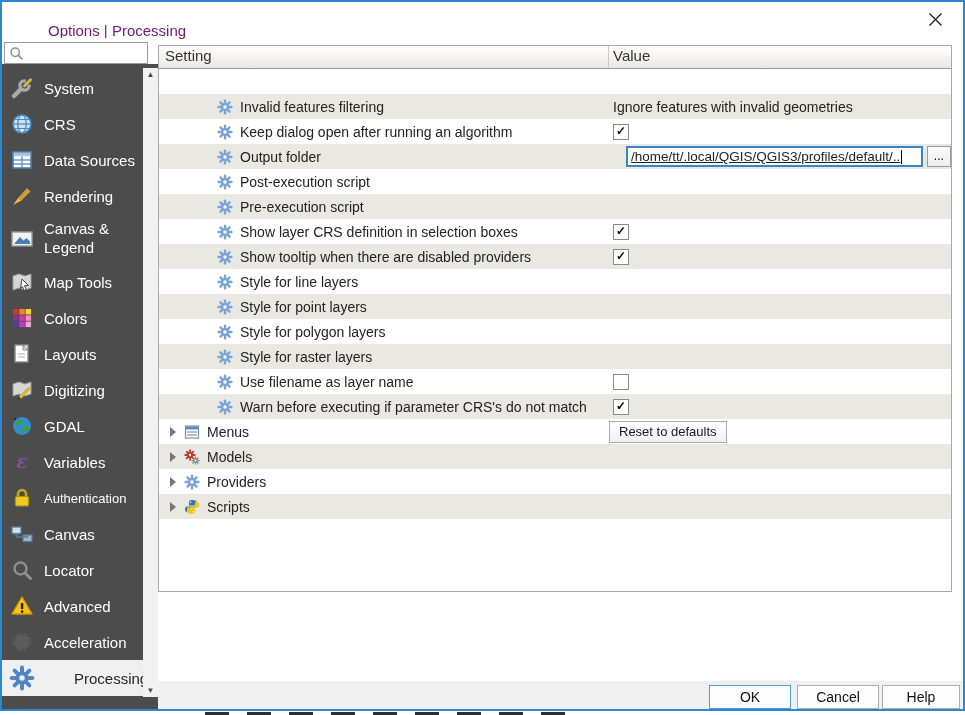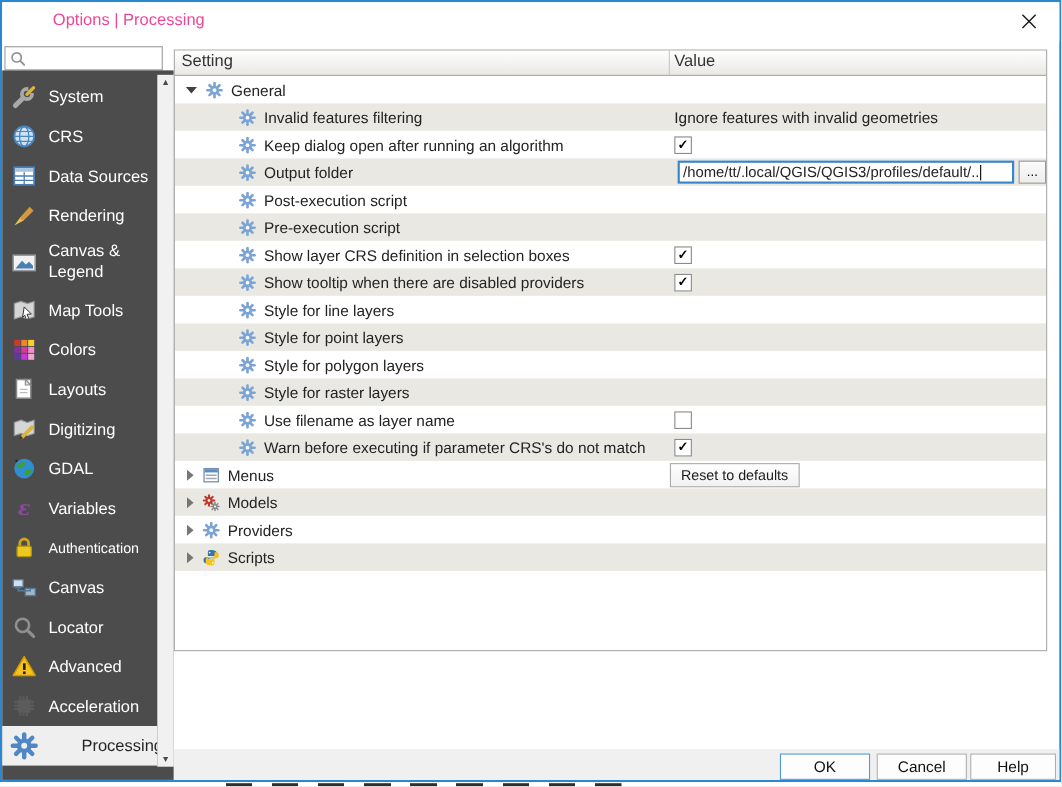--- a/index.html
+++ b/index.html
@@ -3,21 +3,21 @@
 <meta charset="utf-8">
 <style>
   html,body{margin:0;padding:0;background:#ddd;}
   body{font-family:"Liberation Sans",sans-serif;}
   .stage{position:relative;width:965px;height:715px;background:#fff;overflow:hidden;}
   .frame{position:absolute;left:0;top:0;width:965px;height:711px;border:2px solid #2b87d1;box-sizing:border-box;background:#fff;}
 
   
   .titlebar{position:absolute;left:0;top:0;right:0;height:36px;background:#fff;}
   .qgis-logo{position:absolute;left:12px;top:5px;width:26px;height:26px;}
-  .title{position:absolute;left:46px;top:8px;font-size:15px;color:#ec4899;}
+  .title{position:absolute;left:46px;top:20px;font-size:15px;color:#701a75;}
   .close-btn{position:absolute;right:10px;top:3px;width:36px;height:28px;display:flex;align-items:center;justify-content:center;}
 
   
   .sidebar{position:absolute;left:0;top:36px;width:156px;bottom:0;background:#fff;}
   .search-box{position:absolute;left:2px;top:4px;width:144px;height:22px;border:1px solid #9b9b9b;box-sizing:border-box;background:#fff;display:flex;align-items:center;}
   .search-box svg{margin-left:4px;flex:none;}
   .search-input{border:none;outline:none;width:110px;height:16px;font-size:13px;font-family:inherit;margin-left:2px;}
   .nav{position:absolute;left:0;top:26px;right:0;bottom:0;background:#4d4c4c;padding-top:6px;box-sizing:border-box;}
   .nav-items{margin-right:15px;}
   .nav-item{display:flex;align-items:center;height:36px;color:#fff;font-size:15px;cursor:default;}
@@ -42,21 +42,21 @@
   .cell-v{position:absolute;left:449px;top:0;right:0;height:25px;display:flex;align-items:center;}
   .exp{width:0;height:0;flex:none;}
   .exp.down{margin-left:10px;border-left:5px solid transparent;border-right:5px solid transparent;border-top:6px solid #3f3f3f;}
   .exp.right{margin-left:11px;border-top:5px solid transparent;border-bottom:5px solid transparent;border-left:6px solid #767676;}
   .ticon{width:16px;height:16px;flex:none;display:flex;align-items:center;justify-content:center;}
   .ticon.d0{margin-left:8px;}
   .ticon.d1{margin-left:58px;}
   .rowlabel{margin-left:7px;white-space:nowrap;}
   .vtext{margin-left:5px;white-space:nowrap;}
   .cb{width:14px;height:14px;border:1px solid #8a8a8a;background:#fff;margin-left:5px;font-size:12px;line-height:13px;text-align:center;color:#000;font-weight:bold;box-sizing:content-box;}
-  .val-input{margin-left:8px;width:318px;height:21px;border:2px solid #3a84c8;box-sizing:border-box;background:#fff;font-size:13.5px;display:flex;align-items:center;padding-left:3px;white-space:nowrap;overflow:hidden;}
+  .val-input{margin-left:18px;width:318px;height:21px;border:2px solid #3a84c8;box-sizing:border-box;background:#fff;font-size:13.5px;display:flex;align-items:center;padding-left:3px;white-space:nowrap;overflow:hidden;text-decoration:underline;}
   .caret{display:inline-block;width:1px;height:14px;background:#000;margin-left:1px;flex:none;}
   .browse-btn{margin-left:4px;width:26px;height:21px;border:1px solid #9a9a9a;background:linear-gradient(#fbfbfb,#ededed);font-size:12px;line-height:17px;text-align:center;font-family:inherit;padding:0;}
   .reset-btn{margin-left:1px;height:22px;padding:0 9px;border:1px solid #a9a9a9;background:linear-gradient(#ffffff,#f1f1f1);font-size:13px;font-family:inherit;color:#1a1a1a;}
 
   
   .footer{position:absolute;left:156px;right:0;top:679px;bottom:0;background:#f0f0f0;}
   .btn{position:absolute;top:4px;height:24px;border:1px solid #b0b0b0;background:#fdfdfd;font-size:14px;font-family:inherit;color:#111;text-align:center;box-sizing:border-box;padding:0;}
   .btn.ok{right:172px;width:82px;border-color:#4f9bd5;}
   .btn.cancel{right:84px;width:82px;}
   .btn.help{right:3px;width:78px;}
@@ -285,38 +285,20 @@
     </div>
 
     <div class="table">
       <div class="thead">
         <span class="c1">Setting</span>
         <span class="c2">Value</span>
         <span class="sep"></span>
       </div>
       <div id="tbody">
           <div class="trow">
-            <div class="cell-s">
-              <span class="exp down"></span>
-              <span class="ticon d0">
-                <svg width="16" height="16" viewBox="0 0 16 16">
-                  <line x1="11.00" y1="8.00" x2="14.40" y2="8.00" stroke="#7ba3d4" stroke-width="2.4" stroke-linecap="round"></line>
-                  <line x1="10.12" y1="10.12" x2="12.53" y2="12.53" stroke="#7ba3d4" stroke-width="2.4" stroke-linecap="round"></line>
-                  <line x1="8.00" y1="11.00" x2="8.00" y2="14.40" stroke="#7ba3d4" stroke-width="2.4" stroke-linecap="round"></line>
-                  <line x1="5.88" y1="10.12" x2="3.47" y2="12.53" stroke="#7ba3d4" stroke-width="2.4" stroke-linecap="round"></line>
-                  <line x1="5.00" y1="8.00" x2="1.60" y2="8.00" stroke="#7ba3d4" stroke-width="2.4" stroke-linecap="round"></line>
-                  <line x1="5.88" y1="5.88" x2="3.47" y2="3.47" stroke="#7ba3d4" stroke-width="2.4" stroke-linecap="round"></line>
-                  <line x1="8.00" y1="5.00" x2="8.00" y2="1.60" stroke="#7ba3d4" stroke-width="2.4" stroke-linecap="round"></line>
-                  <line x1="10.12" y1="5.88" x2="12.53" y2="3.47" stroke="#7ba3d4" stroke-width="2.4" stroke-linecap="round"></line>
-                  <circle cx="8" cy="8" r="4.1" fill="#7ba3d4"></circle>
-                  <circle cx="8" cy="8" r="1.7" fill="#fdfdfd"></circle>
-                </svg>
-              </span>
-              <span class="rowlabel">General</span>
-            </div>
             <div class="cell-v"></div>
           </div>
           <div class="trow alt">
             <div class="cell-s">
               <span class="ticon d1">
                 <svg width="16" height="16" viewBox="0 0 16 16">
                   <line x1="11.00" y1="8.00" x2="14.40" y2="8.00" stroke="#7ba3d4" stroke-width="2.4" stroke-linecap="round"></line>
                   <line x1="10.12" y1="10.12" x2="12.53" y2="12.53" stroke="#7ba3d4" stroke-width="2.4" stroke-linecap="round"></line>
                   <line x1="8.00" y1="11.00" x2="8.00" y2="14.40" stroke="#7ba3d4" stroke-width="2.4" stroke-linecap="round"></line>
                   <line x1="5.88" y1="10.12" x2="3.47" y2="12.53" stroke="#7ba3d4" stroke-width="2.4" stroke-linecap="round"></line>

